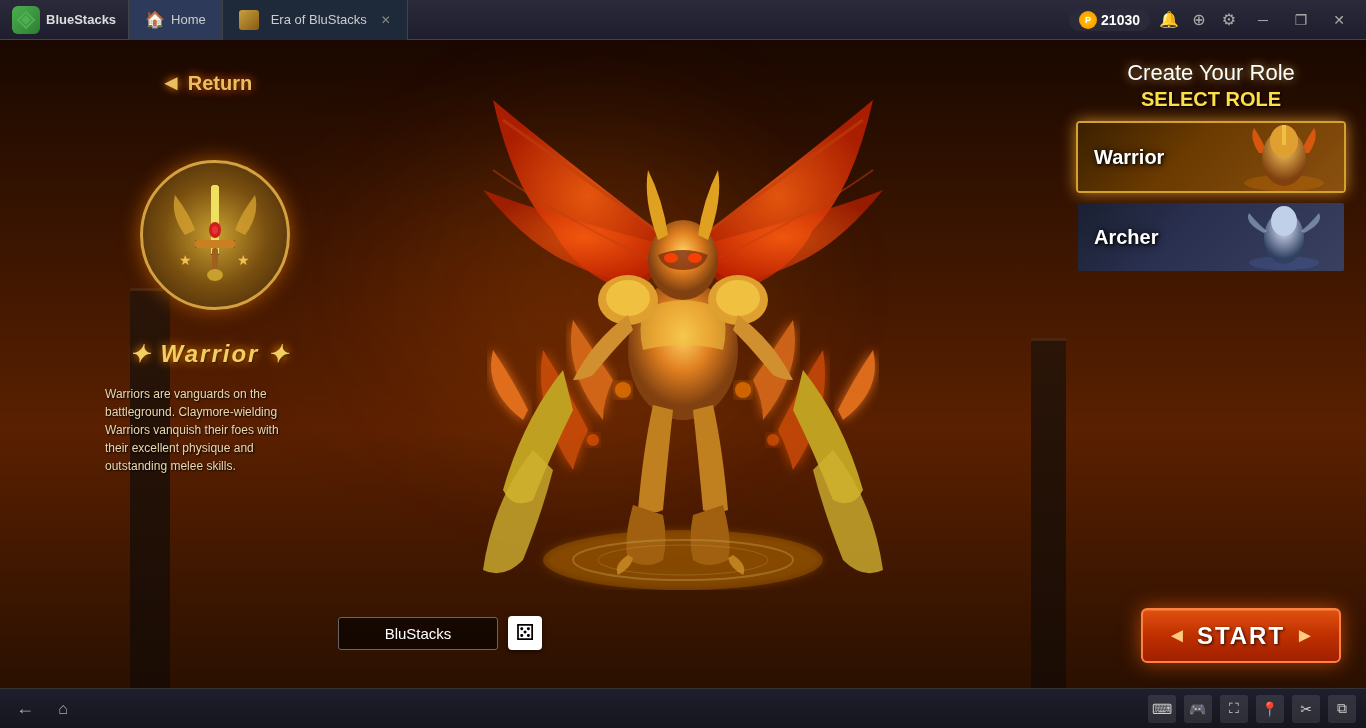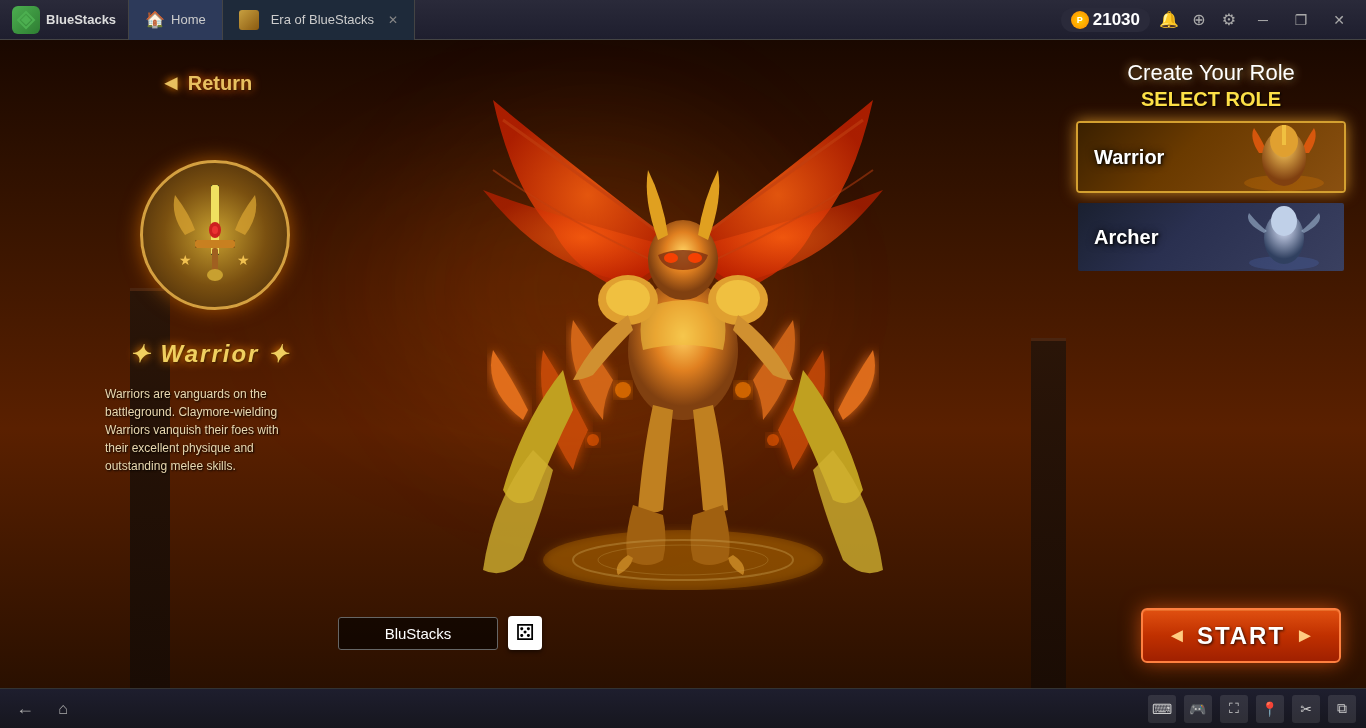--- a/index.html
+++ b/index.html
@@ -58,21 +58,21 @@
       background: #2a2a3a; border-radius: 12px;
       padding: 2px 10px;
     }
     .coin-icon {
       width: 18px; height: 18px;
       background: radial-gradient(circle, #ffcc00, #ff8800);
       border-radius: 50%;
       display: flex; align-items: center; justify-content: center;
       font-size: 9px; font-weight: bold; color: #fff;
     }
-    .coin-value { color: #fff; font-size: 17px; font-weight: bold; }
+    .coin-value { color: #fff; font-size: 14px; font-weight: bold; }
     .tb-icon {
       width: 22px; height: 22px;
       color: #aaa;
       display: flex; align-items: center; justify-content: center;
       font-size: 16px; cursor: pointer;
     }
     .tb-btn {
       width: 30px; height: 30px;
       display: flex; align-items: center; justify-content: center;
       cursor: pointer;
@@ -371,21 +371,21 @@
     <span style="color:#ddd;font-size:13px;font-weight:bold;">BlueStacks</span>
   </div>
 
   <div id="tab-home">
     <span style="color:#88aaff;font-size:16px;">🏠</span>
     <span style="color:#ccc;font-size:13px;">Home</span>
   </div>
 
   <div id="tab-game">
     <div id="tab-game-icon" style="width:20px;height:20px;background:linear-gradient(135deg,#c8a040,#8a5a10);border-radius:3px;"></div>
-    <span style="color:#ccc;font-size:13px;margin-left:6px;">Era of BlueStacks</span>
+    <span style="color:#ccc;font-size:13px;margin-left:6px;">Era of BluStacks</span>
     <span style="color:#888;font-size:12px;margin-left:8px;cursor:pointer;">✕</span>
   </div>
 
   <div style="flex:1;"></div>
 
   <div id="titlebar-right" style="display:flex;align-items:center;gap:8px;padding:0 12px;">
     <div class="coin-area">
       <div class="coin-icon">P</div>
       <span class="coin-value">21030</span>
     </div>

